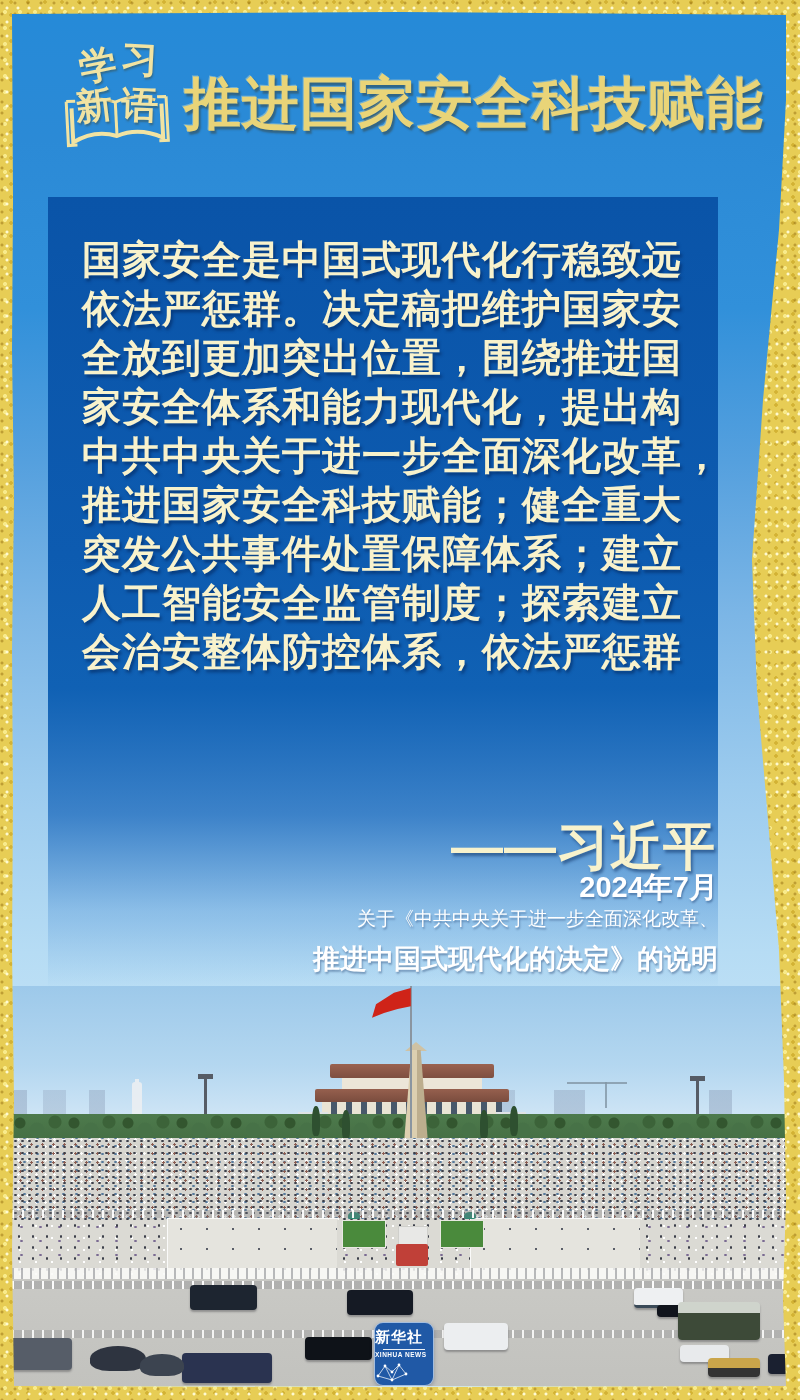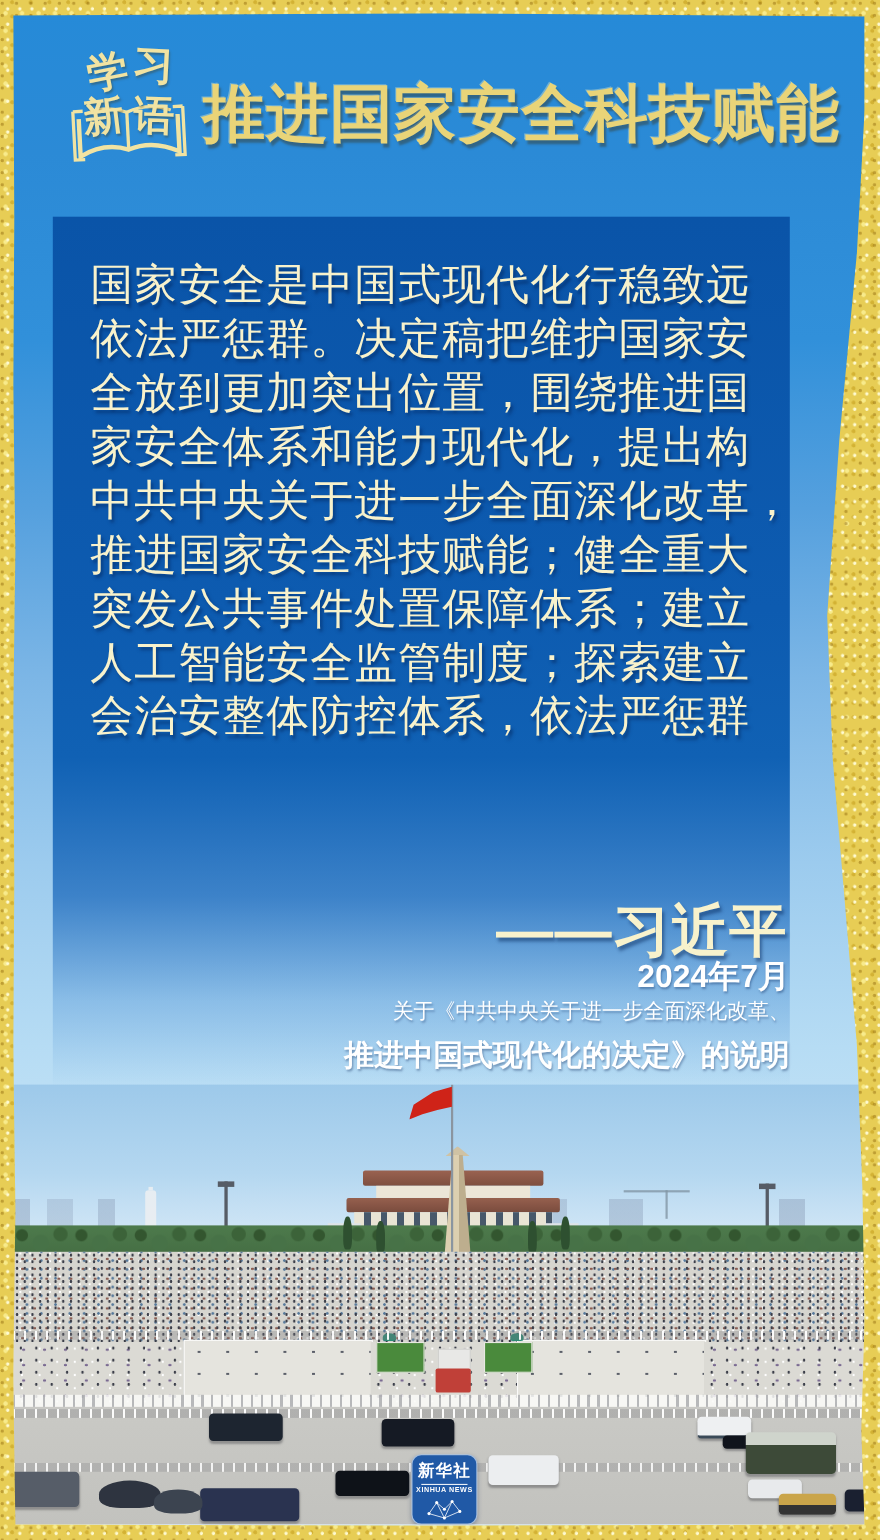--- a/index.html
+++ b/index.html
@@ -38,21 +38,21 @@
   .ch3{left:58px;top:44px;transform:rotate(5deg);}
   .title{position:absolute;left:184px;top:66px;width:580px;
     font-size:57px;font-weight:900;letter-spacing:1px;color:#e9d478;white-space:nowrap;
     text-shadow:2px 3px 2px rgba(60,40,0,.38), -1px -1px 0 rgba(255,248,200,.35);}
 
   
   .panel{position:absolute;left:48px;top:197px;width:670px;height:792px;
     background:linear-gradient(180deg,#0a54a8 0%,#0d5bb0 45%,#1061b4 62%,
       rgba(22,101,186,.72) 78%,rgba(70,140,210,.35) 90%,rgba(130,185,235,0) 100%);}
   .quote{position:absolute;left:82px;top:235px;width:640px;}
-  .qline{font-size:39px;line-height:49px;font-weight:400;letter-spacing:1px;
+  .qline{font-size:39px;line-height:49px;font-weight:700;letter-spacing:1px;
     color:#f8f2cc;white-space:nowrap;
     text-shadow:2px 3px 3px rgba(0,30,80,.5);}
 
   .signature{position:absolute;right:84px;top:812px;font-size:52px;font-weight:700;
     color:#f8f2cc;letter-spacing:1px;text-shadow:2px 3px 3px rgba(0,30,80,.45);}
   .date{position:absolute;right:82px;top:868px;font-size:29px;font-weight:700;color:#fff;
     text-shadow:1px 2px 2px rgba(0,30,80,.35);}
   .src1{position:absolute;right:82px;top:906px;font-size:19px;font-weight:400;color:#fff;
     text-shadow:1px 2px 2px rgba(0,30,80,.35);}
   .src2{position:absolute;right:82px;top:941px;font-size:27px;font-weight:700;color:#fff;
@@ -128,21 +128,21 @@
   .platform{left:384px;top:258px;width:32px;height:22px;background:#c04038;border-radius:2px;}
   .balustrade{left:0;top:282px;width:100%;height:11px;background:rgba(250,250,248,.85);
     background-image:repeating-linear-gradient(90deg,rgba(120,122,128,.5) 0 2px,transparent 2px 9px);}
   .fence{height:8px;background-image:repeating-linear-gradient(90deg,rgba(255,255,255,.95) 0 2px,rgba(120,120,125,.3) 2px 10px);}
   
   .road{left:0;top:293px;width:100%;height:107px;background:linear-gradient(180deg,#c9c9c5,#c2c2be);}
   .car{border-radius:4px;box-shadow:0 2px 2px rgba(40,40,45,.35);}
   .tent{border-radius:50% 50% 35% 35%;background:#2e3440;}
   
   .badge{left:362px;top:336px;width:58px;height:62px;background:#2059a6;border-radius:9px;
-    border:1px solid rgba(220,232,246,.7);text-align:center;box-shadow:0 2px 4px rgba(20,40,80,.3);}
+    border:1px solid rgba(220,232,246,.7);box-shadow:0 2px 4px rgba(20,40,80,.3);}
   .badge .nm{position:relative;margin-top:5px;font-size:15px;font-weight:700;color:#fff;letter-spacing:1px;}
   .badge .rule{position:relative;width:42px;height:1px;background:rgba(255,255,255,.9);margin:2px auto 1px;}
   .badge .sub{position:relative;font-size:6.5px;font-weight:700;color:#fff;letter-spacing:.5px;}
   .badge svg{position:relative;margin-top:2px;}
 </style>
 </head>
 <body>
 
 <div class="stage">
   <div class="gold-frame"></div>

